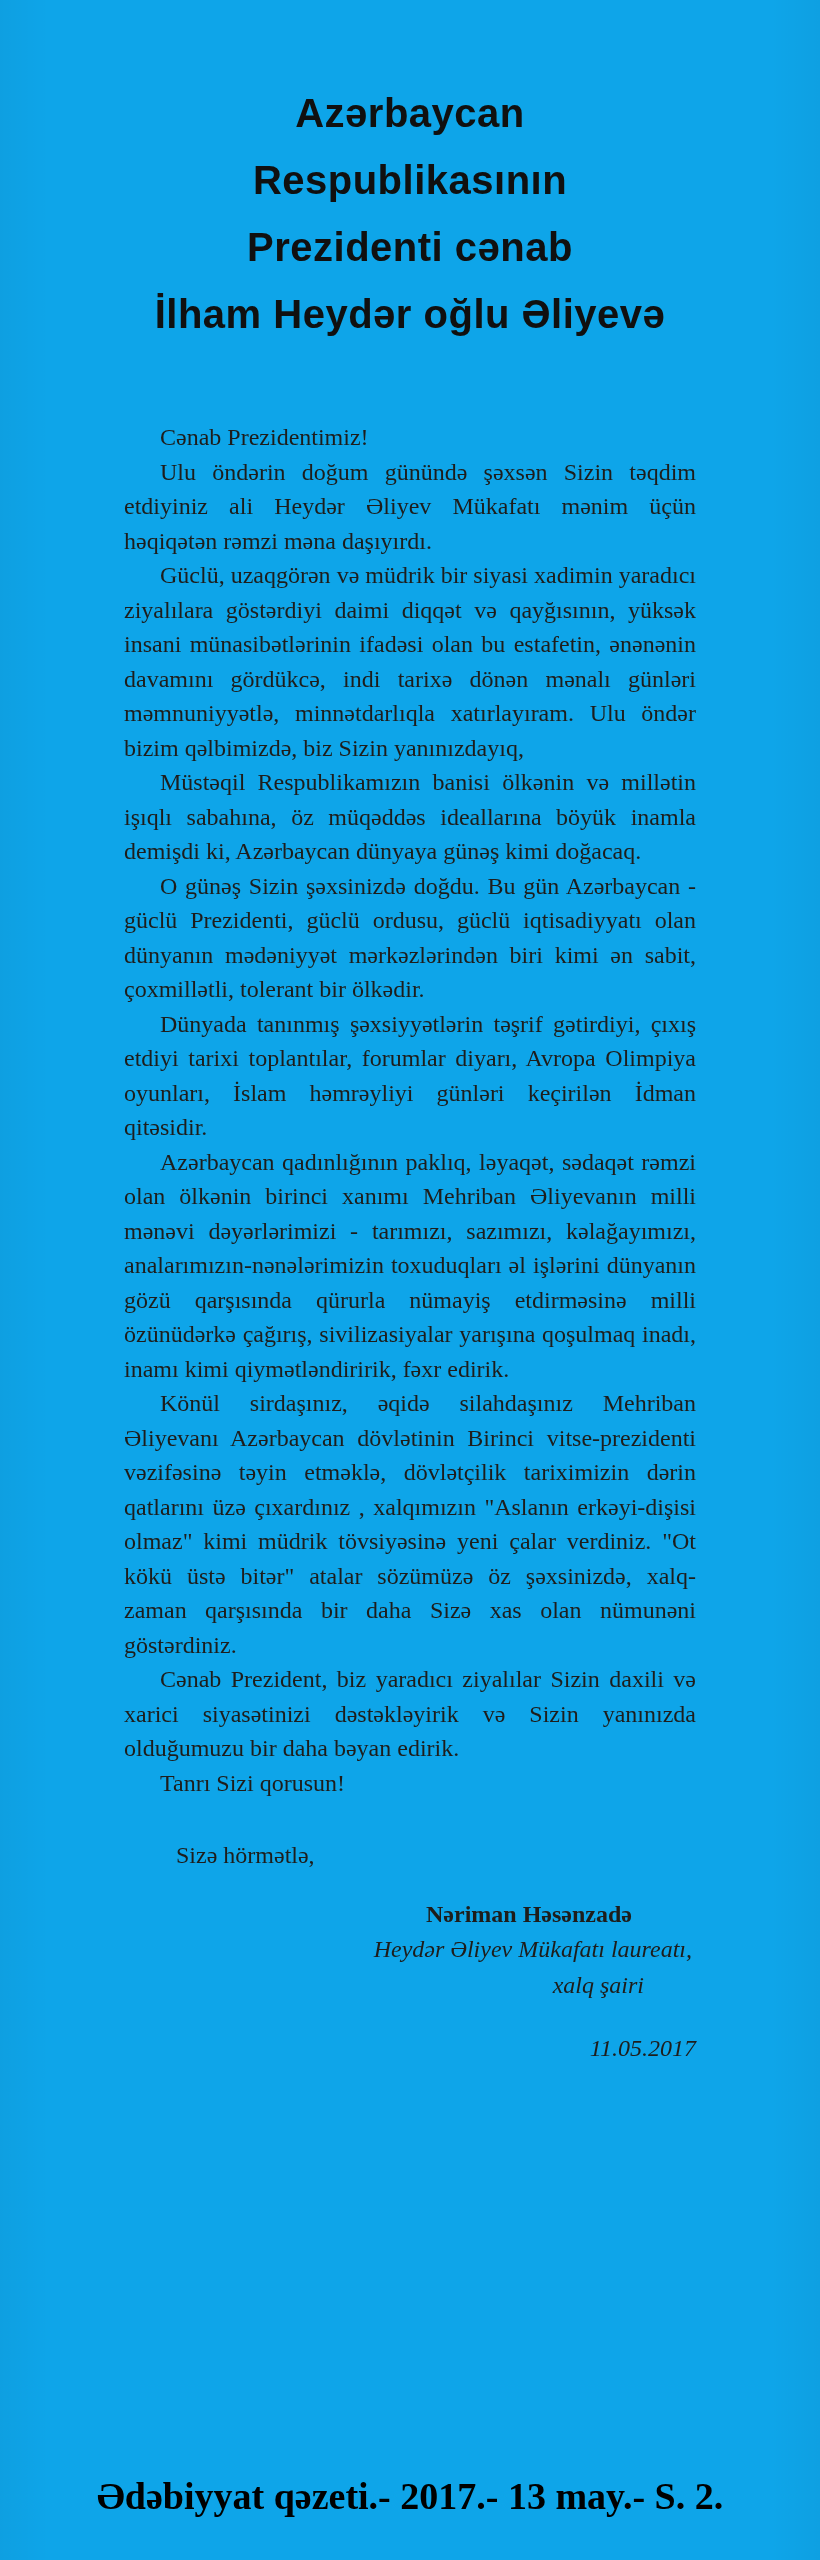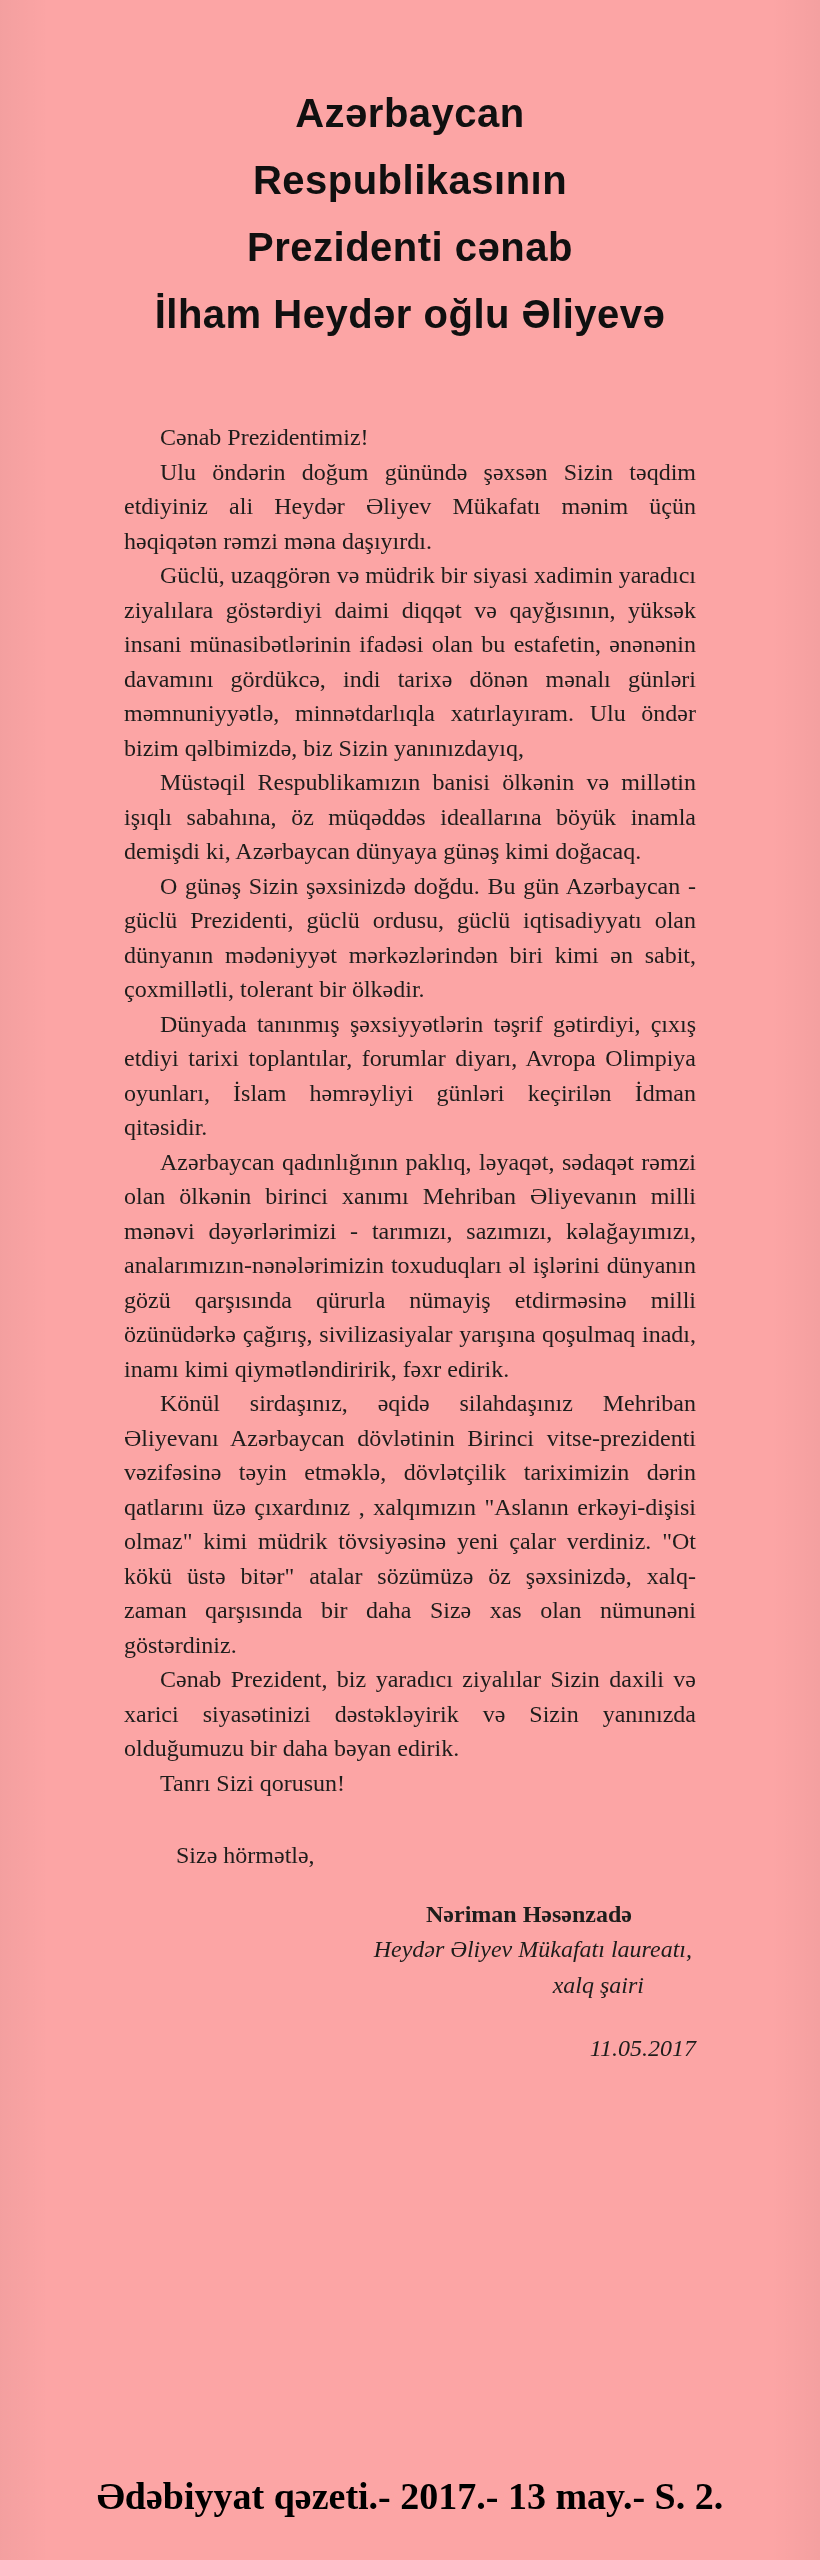--- a/index.html
+++ b/index.html
@@ -8,21 +8,21 @@
   }
   body {
     width: 820px;
     height: 2560px;
     background: #e8e7e3;
   }
   .page {
     position: relative;
     width: 820px;
     height: 2560px;
-    background: #fca5a5;
+    background: #0ea5e9;
     color: #1b1b1b;
     font-family: "Liberation Serif", serif;
     overflow: hidden;
   }
   
   .page::before {
     content: "";
     position: absolute;
     inset: 0;
     background: linear-gradient(90deg, rgba(0,0,0,0.035) 0%, rgba(0,0,0,0) 6%, rgba(0,0,0,0) 94%, rgba(0,0,0,0.03) 100%);

